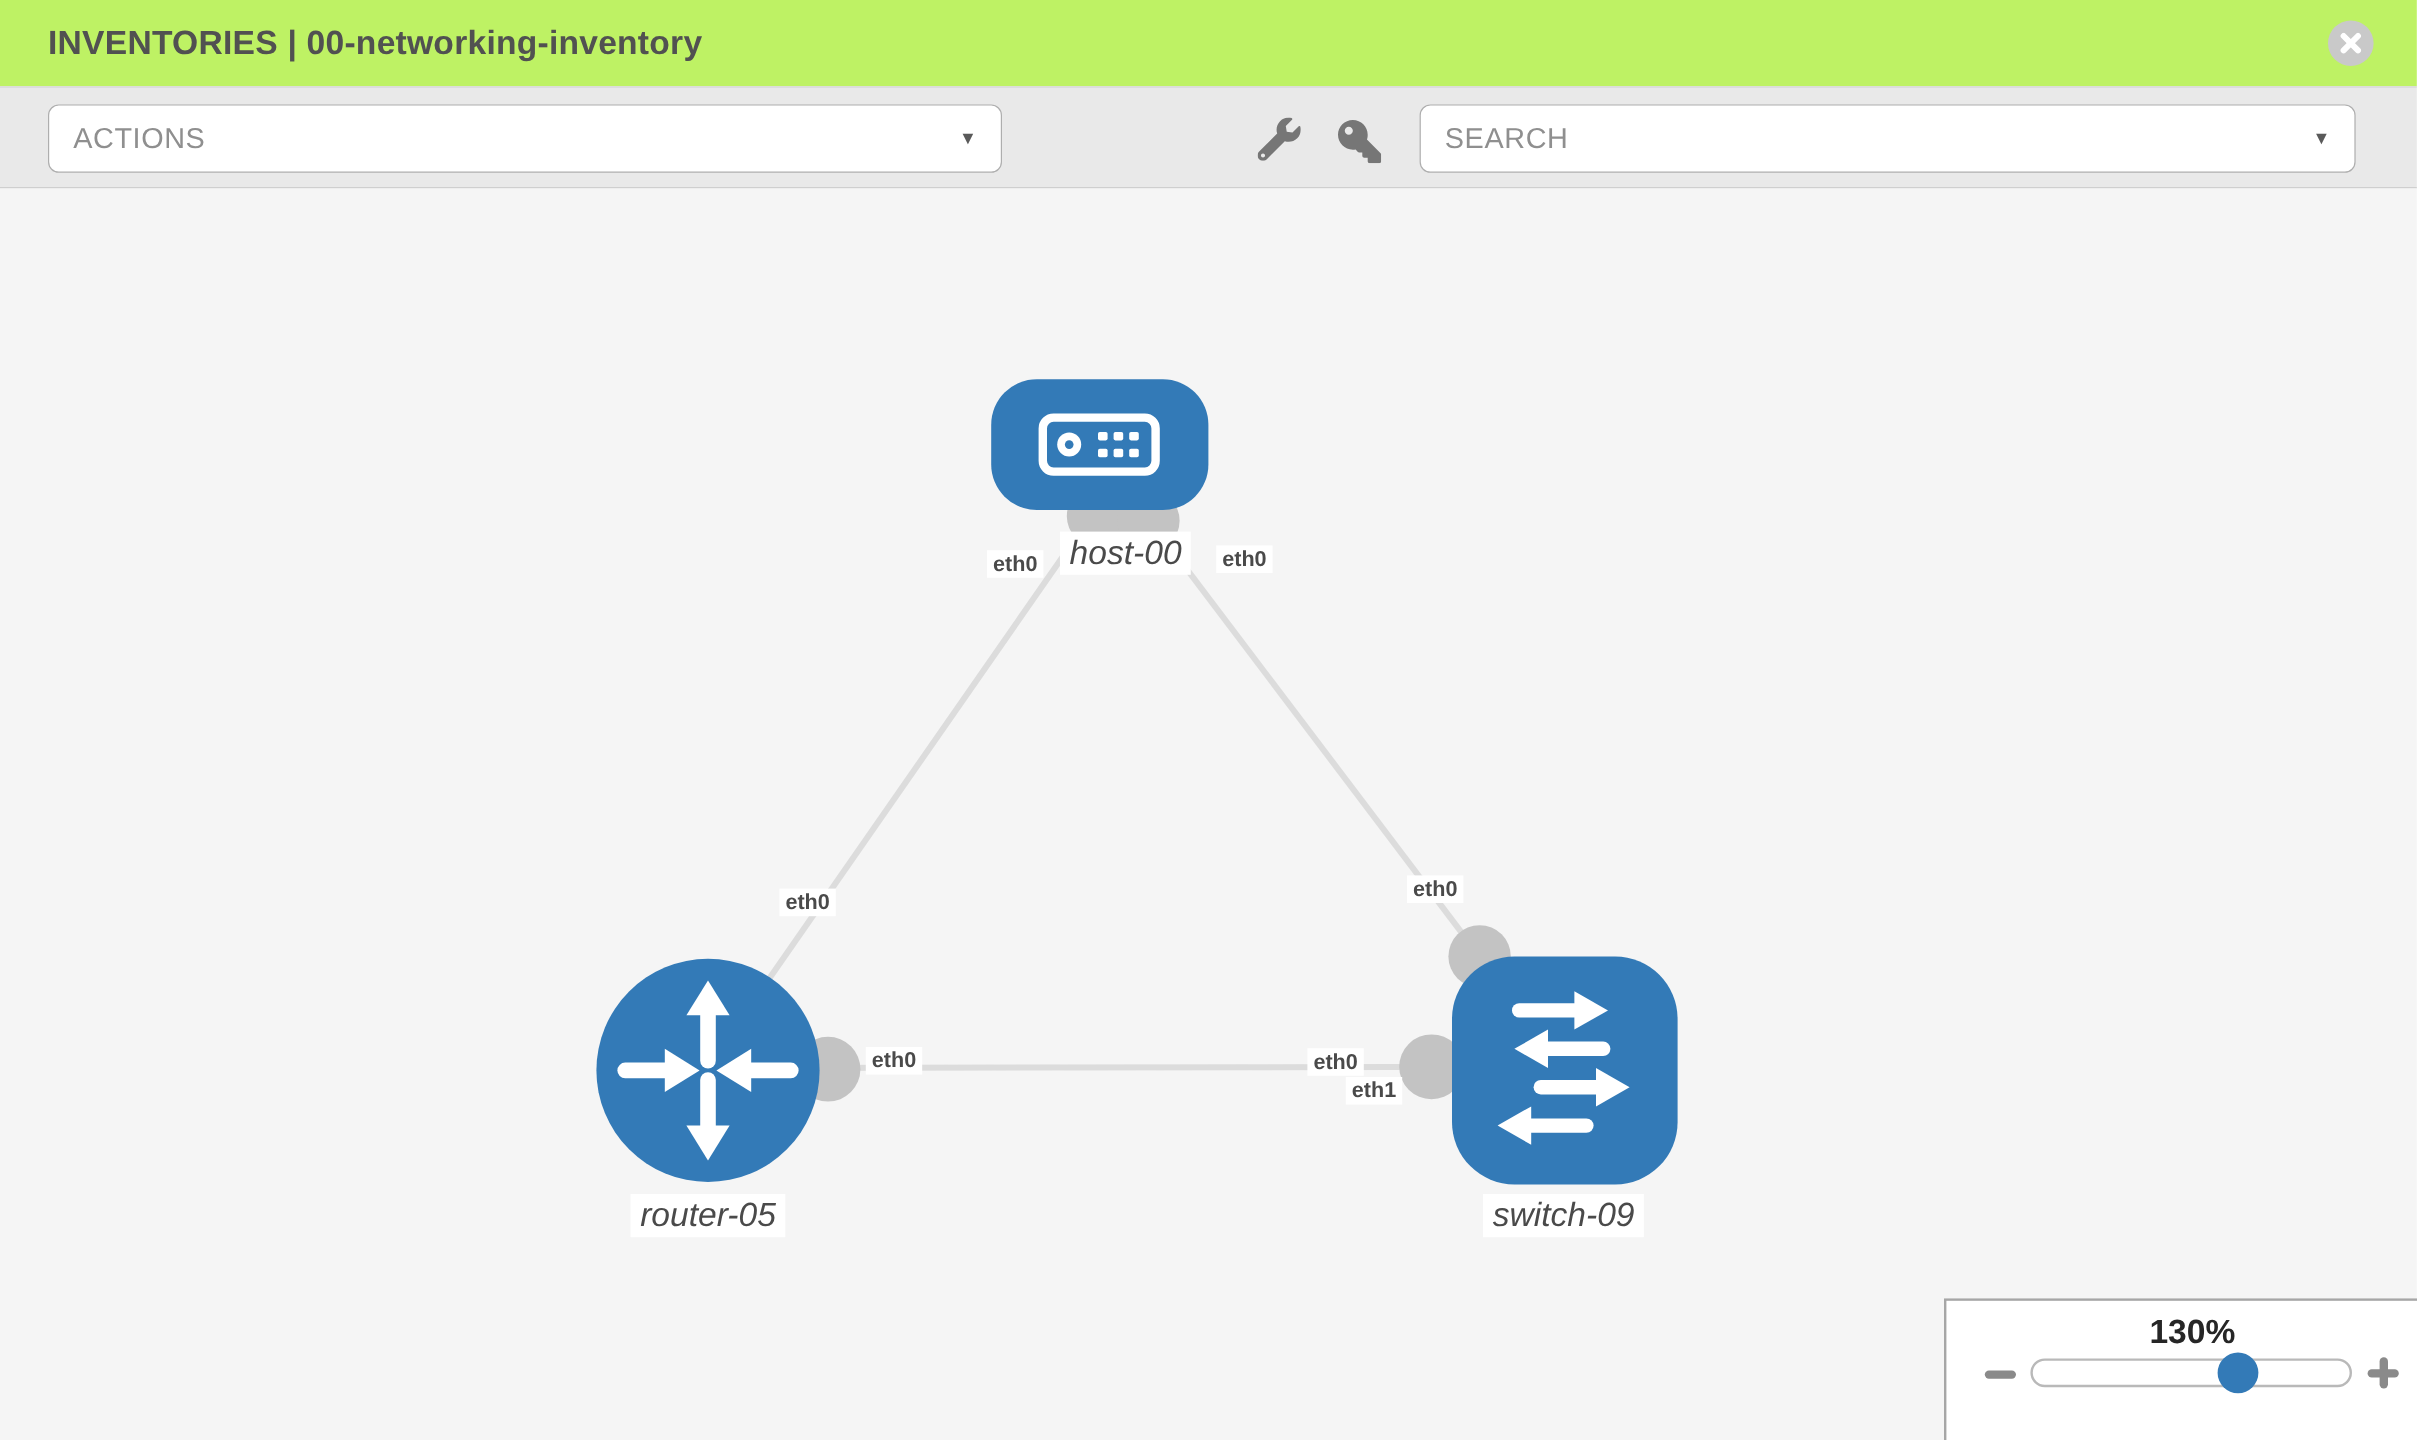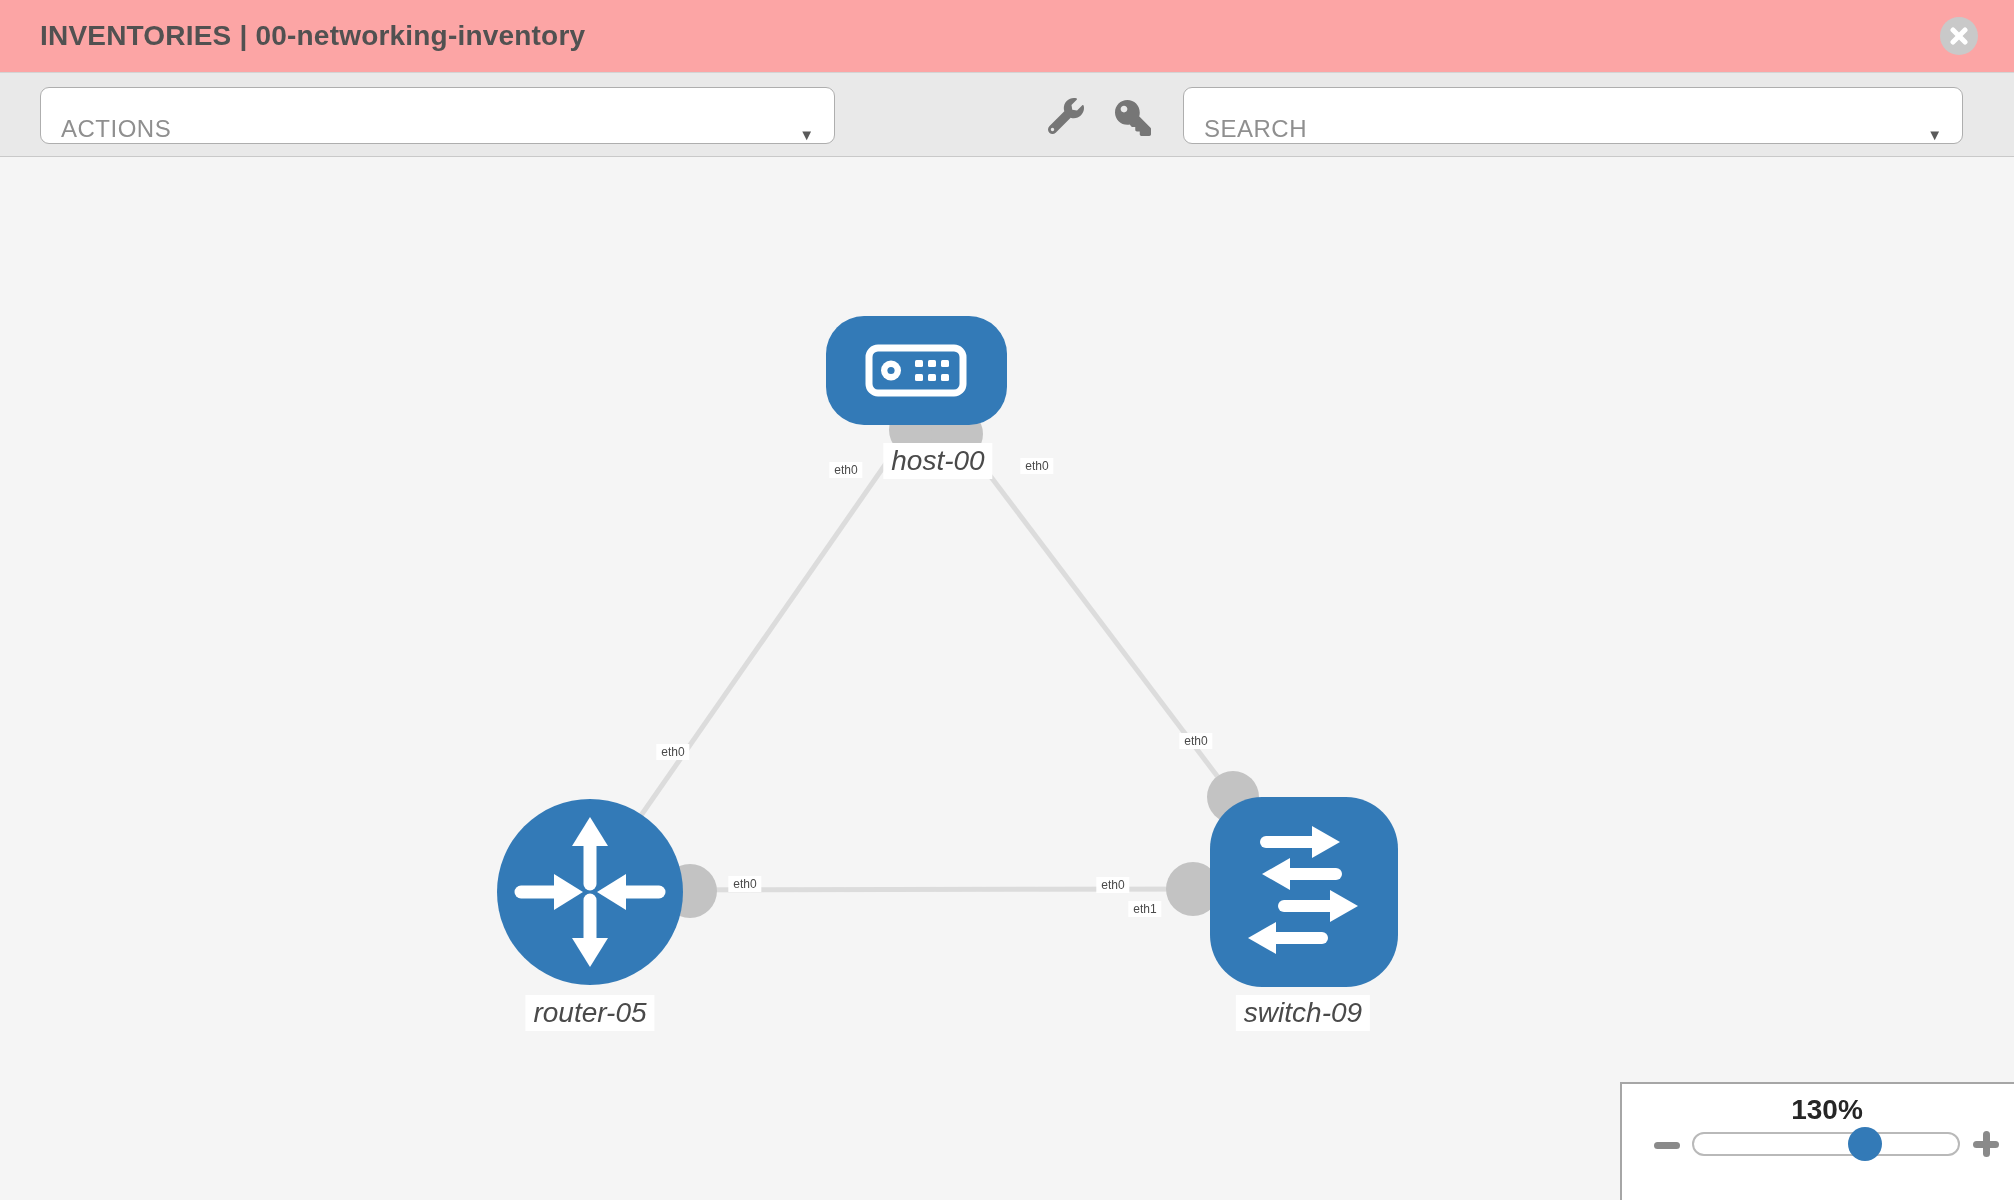--- a/index.html
+++ b/index.html
@@ -1,49 +1,49 @@
 <!DOCTYPE html>
 <html><head>
 <meta charset="utf-8">
 <style>
   * { margin:0; padding:0; box-sizing:border-box; }
   html,body { width:2014px; height:1200px; overflow:hidden; background:#fff;
               font-family:"Liberation Sans", sans-serif; }
 
   
-  .header { position:absolute; left:0; top:0; width:2014px; height:72px; background:#fca5a5; }
+  .header { position:absolute; left:0; top:0; width:2014px; height:72px; background:#bef264; }
   .header-title { position:absolute; left:40px; top:0; line-height:72px;
                   font-size:28px; font-weight:700; color:#515151; letter-spacing:0.2px; }
   .close-btn { position:absolute; right:36px; top:17px; width:38px; height:38px;
                border-radius:50%; background:#c9c9c9; display:flex;
                align-items:center; justify-content:center; cursor:pointer; }
 
   
   .toolbar { position:absolute; left:0; top:72px; width:2014px; height:85px;
              background:#e9e9e9; border-top:1px solid #d4d4d4; border-bottom:1px solid #c9c9c9; }
   .combo { position:absolute; top:14px; height:57px; background:#ffffff;
            border:1.5px solid #aeaeae; border-radius:9px; display:flex;
-           align-items:flex-end; padding:0 20px; cursor:pointer; }
+           align-items:center; padding:0 20px; cursor:pointer; }
   .combo-actions { left:40px; width:795px; }
   .combo-search  { left:1183px; width:780px; }
   .combo-text { font-size:24px; color:#8f8f8f; letter-spacing:0.5px; flex:1; }
   .combo-caret { font-size:15px; color:#5a5a5a; }
   .tool-icon { position:absolute; top:25px; width:36px; height:36px; cursor:pointer; }
   .tool-icon.wrench { left:1048px; }
   .tool-icon.key    { left:1115px; top:27px; }
 
   
   .canvas { position:absolute; left:0; top:157px; width:2014px; height:1043px; background:#f5f5f5; }
   .canvas svg.topo { position:absolute; left:0; top:0; }
   .link { stroke:#dcdcdc; stroke-width:5; }
 
   .chip { position:absolute; transform:translate(-50%,-50%); background:#ffffff;
           color:#4a4a4a; white-space:nowrap; }
   .node-chip { font-size:28px; padding:2px 8px; z-index:4;font-style:italic; }
-  .eth-chip  { font-size:12px; padding:1px 5px; z-index:2; }
+  .eth-chip  { font-size:18px; padding:1px 5px; z-index:2;font-weight:bold; }
   .eth-chip.front { z-index:3; }
 
   
   .zoom-panel { position:absolute; left:1620px; top:1082px; width:410px; height:140px;
                 background:#ffffff; border:2px solid #a6a6a6; z-index:10; }
   .zoom-level { position:absolute; left:140px; top:10px; width:130px; text-align:center;
                 font-size:28px; font-weight:600; color:#262626; }
   .zoom-minus { position:absolute; left:30px; top:54px; width:30px; height:14px; cursor:pointer; }
   .zoom-minus .bar { position:absolute; left:2px; top:4px; width:26px; height:7px;
                      border-radius:4px; background:#8a8a8a; }

